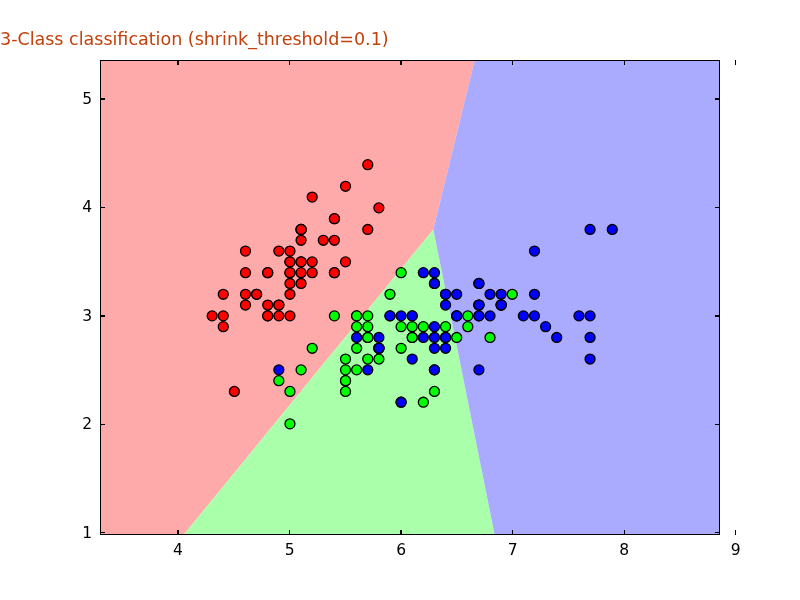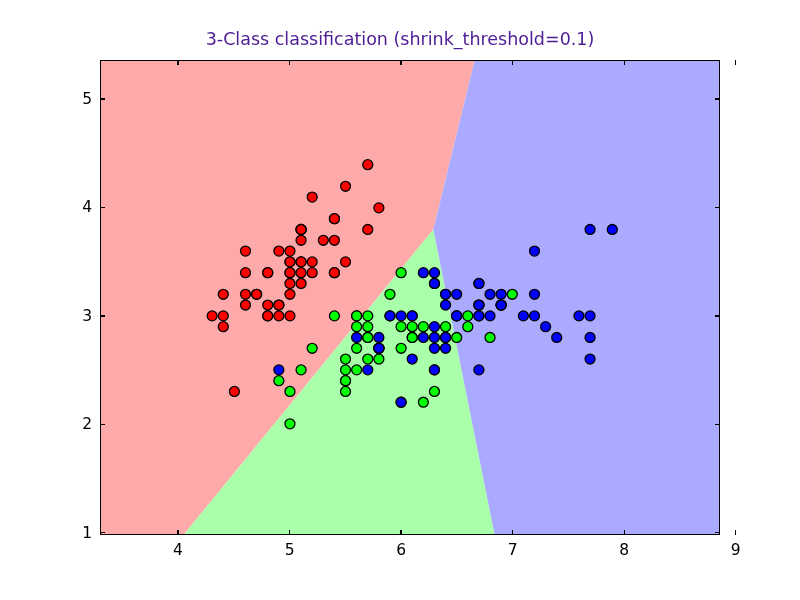--- a/index.html
+++ b/index.html
@@ -17,23 +17,22 @@
     position: relative;
     width: 800px;
     height: 600px;
     background: #ffffff;
   }
   #plot-title {
     position: absolute;
     left: 0;
     top: 29px;
     width: 800px;
-    text-align: center;
     font-size: 17.5px;
-    color: #4c1d95;
+    color: #c2410c;
     letter-spacing: 0px;
     white-space: nowrap;
   }
   #axes {
     position: absolute;
     left: 100px;
     top: 60px;
     width: 620px;
     height: 475px;
     box-sizing: border-box;

